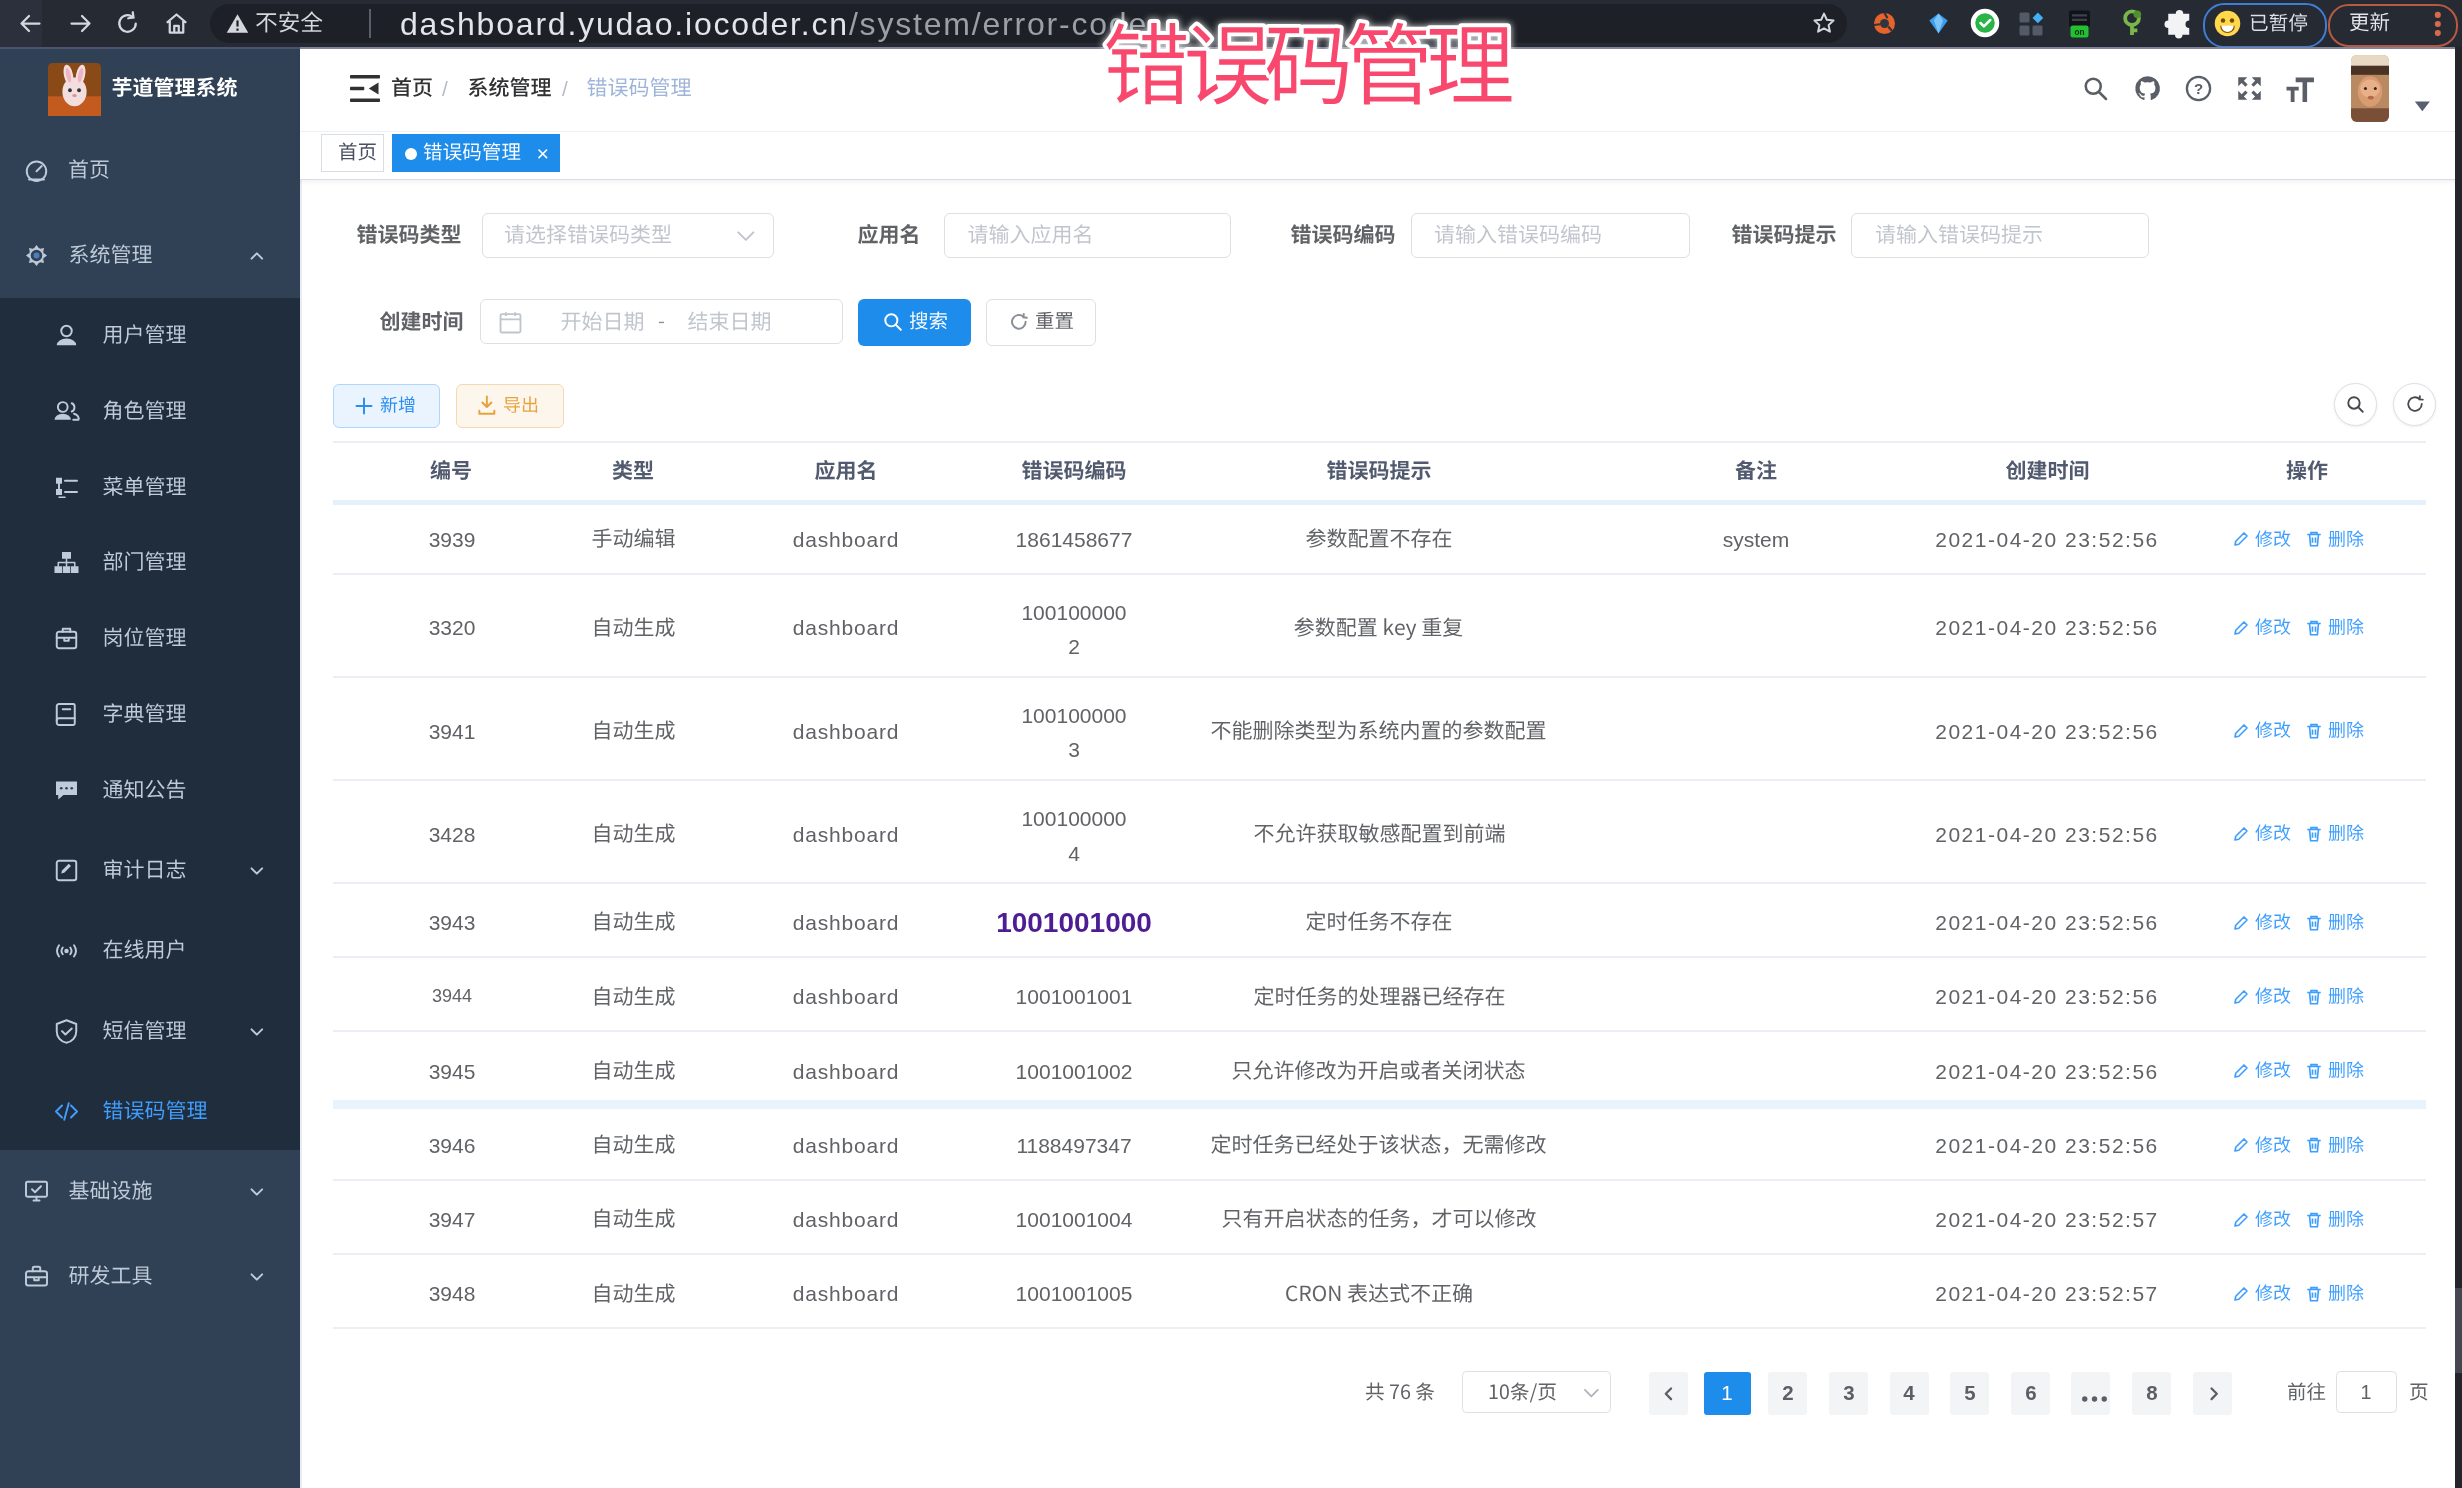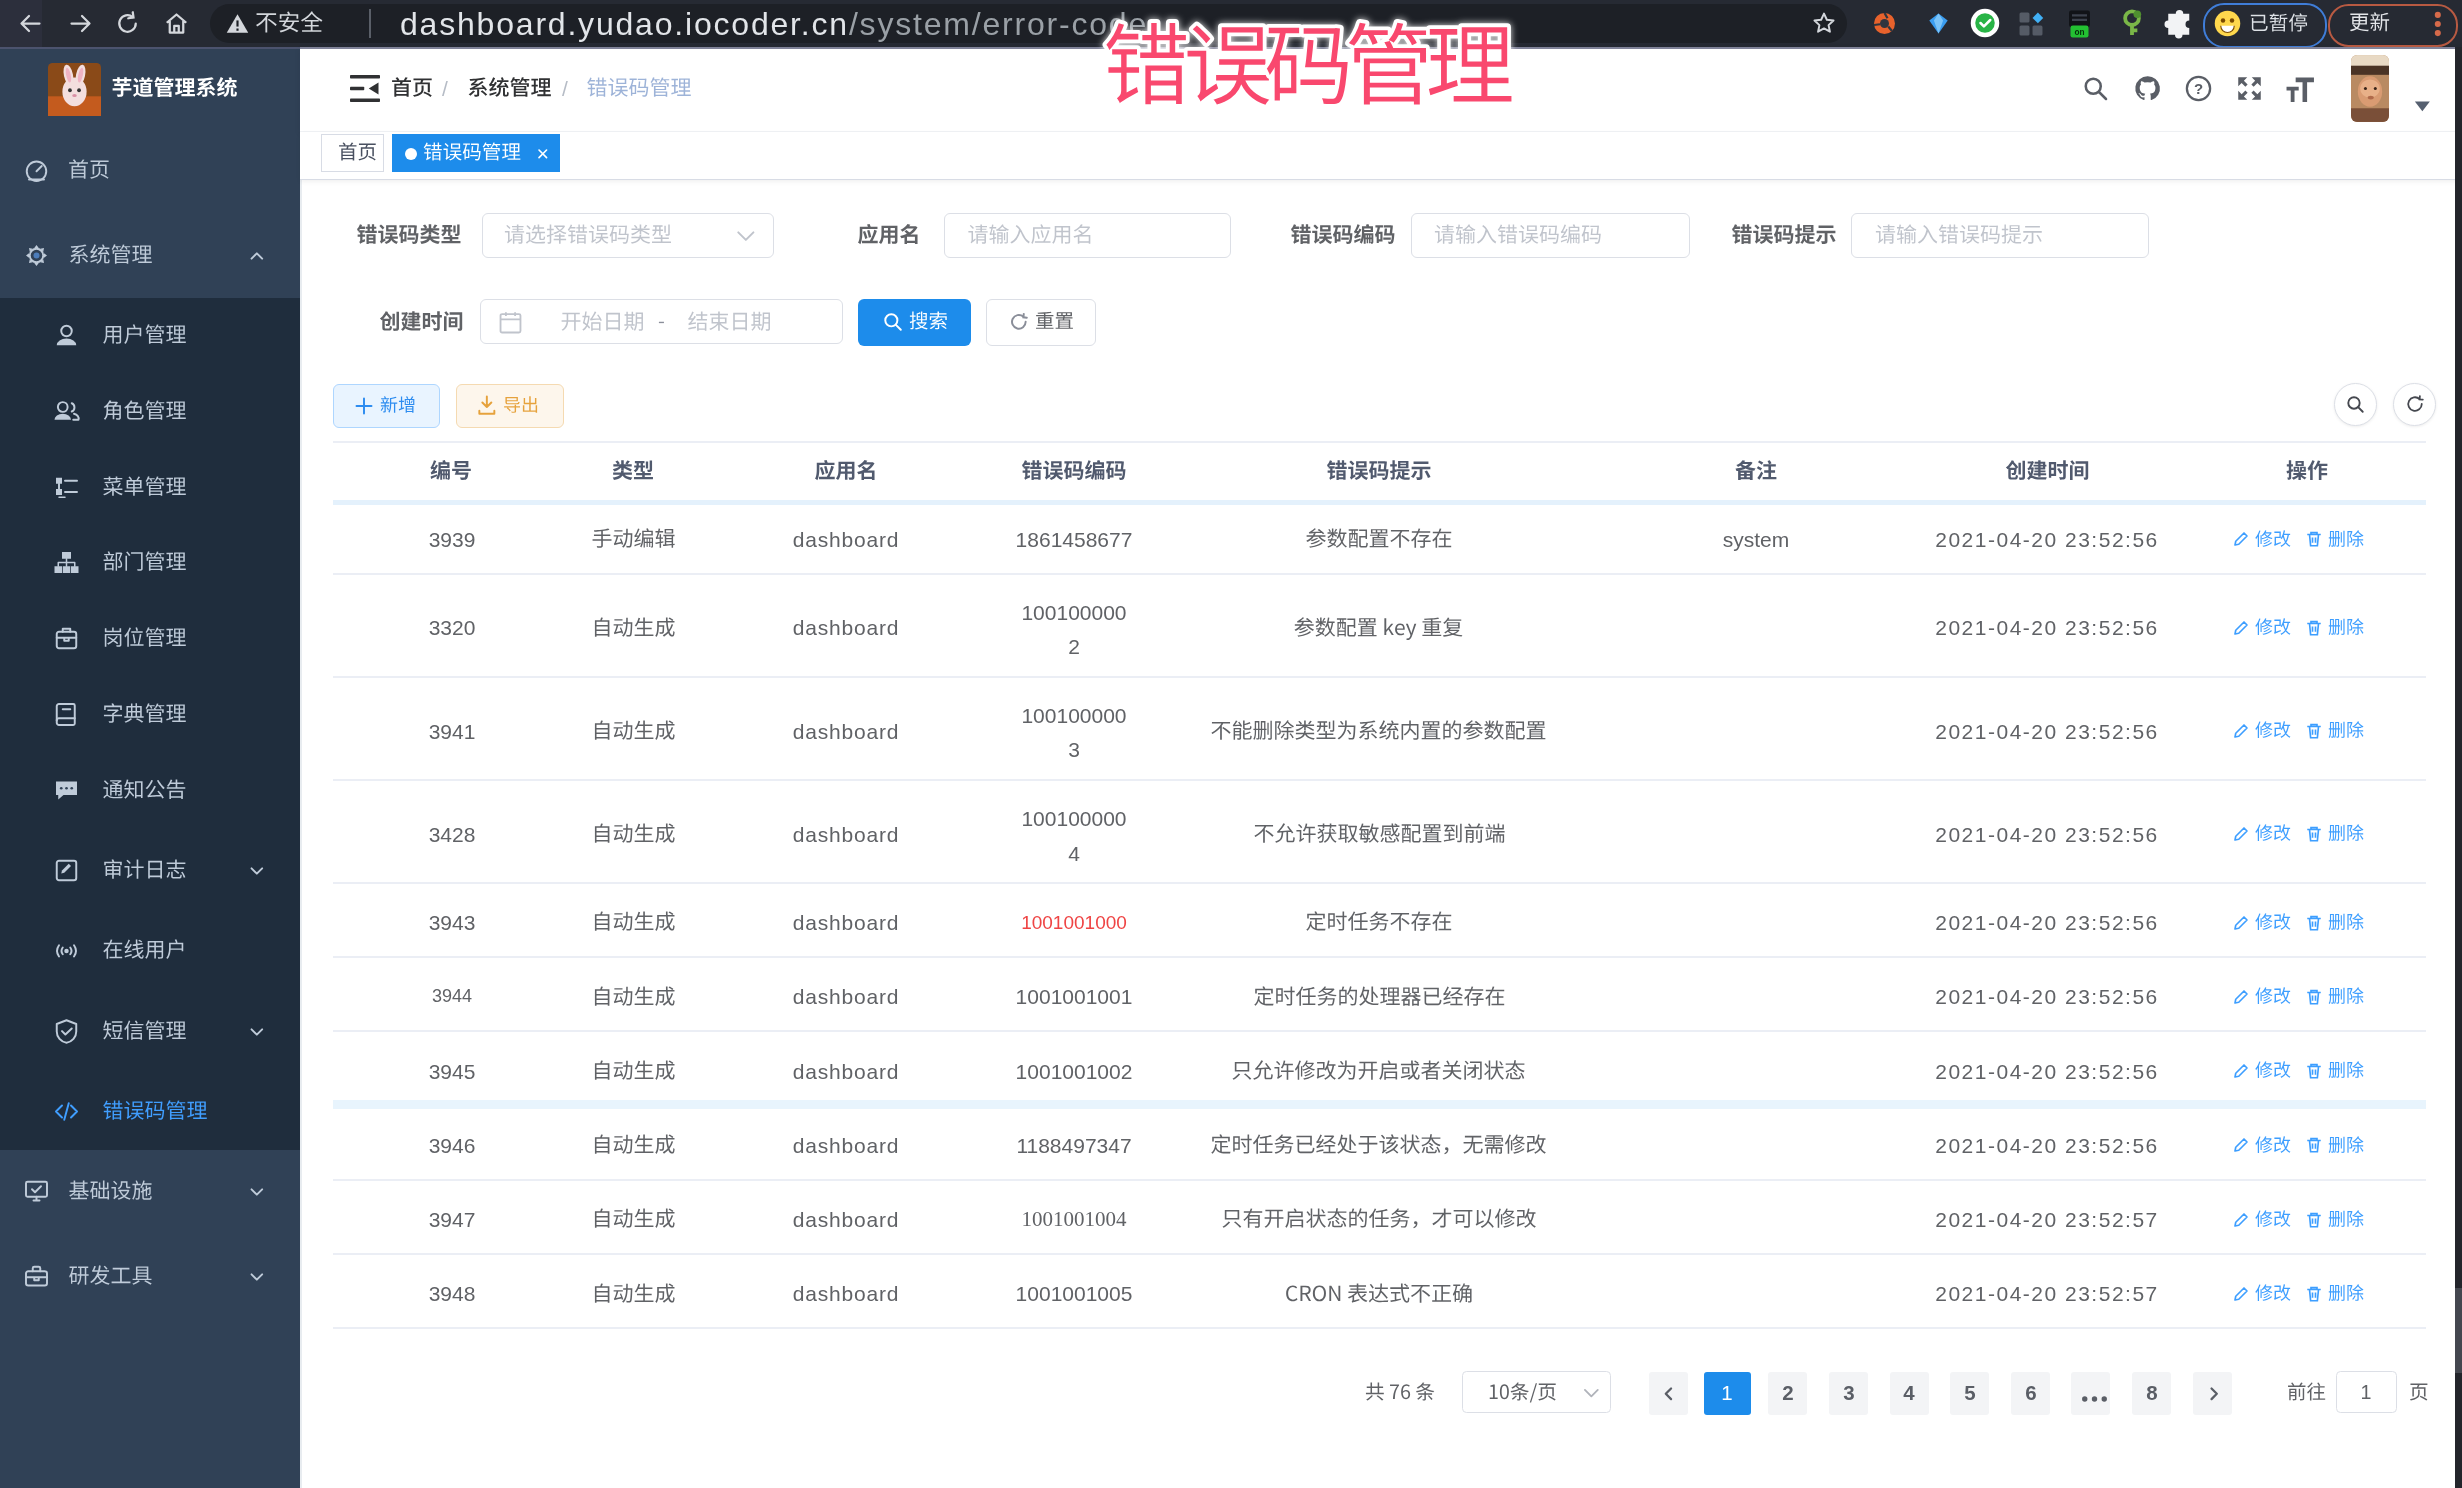--- a/index.html
+++ b/index.html
@@ -1033,21 +1033,21 @@
 <div style="position:absolute;left:452px;top:912px;font-family:'Liberation Sans',sans-serif;font-size:21px;line-height:21px;font-weight:400;color:#606266;white-space:nowrap;transform:translateX(-50%);">3943</div>
 <svg style="position:absolute;overflow:visible;left:591px;top:911px" width="85" height="21" fill="#606266" viewBox="0 0 112 28">
     <g transform="translate(0 24.1)">
       <use href="#g81ea_400" transform="translate(0.0 0) scale(0.028 -0.028)"></use>
       <use href="#g52a8_400" transform="translate(28.0 0) scale(0.028 -0.028)"></use>
       <use href="#g751f_400" transform="translate(56.0 0) scale(0.028 -0.028)"></use>
       <use href="#g6210_400" transform="translate(84.0 0) scale(0.028 -0.028)"></use>
     </g>
   </svg>
 <div style="position:absolute;left:846px;top:912px;font-family:'Liberation Sans',sans-serif;font-size:21px;line-height:21px;font-weight:400;color:#606266;white-space:nowrap;transform:translateX(-50%);letter-spacing:0.8px;">dashboard</div>
-<div style="position:absolute;left:1074px;top:912px;font-family:'Liberation Sans',sans-serif;font-size:19px;line-height:21px;font-weight:400;color:#ef4444;white-space:nowrap;transform:translateX(-50%);">1001001000</div>
+<div style="position:absolute;left:1074px;top:912px;font-family:'Liberation Sans',sans-serif;font-size:28px;line-height:21px;font-weight:700;color:#4c1d95;white-space:nowrap;transform:translateX(-50%);">1001001000</div>
 <svg style="position:absolute;overflow:visible;left:1305px;top:911px" width="148" height="21" fill="#606266" viewBox="0 0 196 28">
     <g transform="translate(0 24.1)">
       <use href="#g5b9a_400" transform="translate(0.0 0) scale(0.028 -0.028)"></use>
       <use href="#g65f6_400" transform="translate(28.0 0) scale(0.028 -0.028)"></use>
       <use href="#g4efb_400" transform="translate(56.0 0) scale(0.028 -0.028)"></use>
       <use href="#g52a1_400" transform="translate(84.0 0) scale(0.028 -0.028)"></use>
       <use href="#g4e0d_400" transform="translate(112.0 0) scale(0.028 -0.028)"></use>
       <use href="#g5b58_400" transform="translate(140.0 0) scale(0.028 -0.028)"></use>
       <use href="#g5728_400" transform="translate(168.0 0) scale(0.028 -0.028)"></use>
     </g>
@@ -1222,21 +1222,21 @@
 <div style="position:absolute;left:452px;top:1209px;font-family:'Liberation Sans',sans-serif;font-size:21px;line-height:21px;font-weight:400;color:#606266;white-space:nowrap;transform:translateX(-50%);">3947</div>
 <svg style="position:absolute;overflow:visible;left:591px;top:1208px" width="85" height="21" fill="#606266" viewBox="0 0 112 28">
     <g transform="translate(0 24.1)">
       <use href="#g81ea_400" transform="translate(0.0 0) scale(0.028 -0.028)"></use>
       <use href="#g52a8_400" transform="translate(28.0 0) scale(0.028 -0.028)"></use>
       <use href="#g751f_400" transform="translate(56.0 0) scale(0.028 -0.028)"></use>
       <use href="#g6210_400" transform="translate(84.0 0) scale(0.028 -0.028)"></use>
     </g>
   </svg>
 <div style="position:absolute;left:846px;top:1209px;font-family:'Liberation Sans',sans-serif;font-size:21px;line-height:21px;font-weight:400;color:#606266;white-space:nowrap;transform:translateX(-50%);letter-spacing:0.8px;">dashboard</div>
-<div style="position:absolute;left:1074px;top:1209px;font-family:Liberation Serif, serif;font-size:21px;line-height:21px;font-weight:400;color:#606266;white-space:nowrap;transform:translateX(-50%);">1001001004</div>
+<div style="position:absolute;left:1074px;top:1209px;font-family:Liberation Sans, sans-serif;font-size:21px;line-height:21px;font-weight:400;color:#606266;white-space:nowrap;transform:translateX(-50%);">1001001004</div>
 <svg style="position:absolute;overflow:visible;left:1220px;top:1208px" width="318" height="21" fill="#606266" viewBox="0 0 420 28">
     <g transform="translate(0 24.1)">
       <use href="#g53ea_400" transform="translate(0.0 0) scale(0.028 -0.028)"></use>
       <use href="#g6709_400" transform="translate(28.0 0) scale(0.028 -0.028)"></use>
       <use href="#g5f00_400" transform="translate(56.0 0) scale(0.028 -0.028)"></use>
       <use href="#g542f_400" transform="translate(84.0 0) scale(0.028 -0.028)"></use>
       <use href="#g72b6_400" transform="translate(112.0 0) scale(0.028 -0.028)"></use>
       <use href="#g6001_400" transform="translate(140.0 0) scale(0.028 -0.028)"></use>
       <use href="#g7684_400" transform="translate(168.0 0) scale(0.028 -0.028)"></use>
       <use href="#g4efb_400" transform="translate(196.0 0) scale(0.028 -0.028)"></use>

